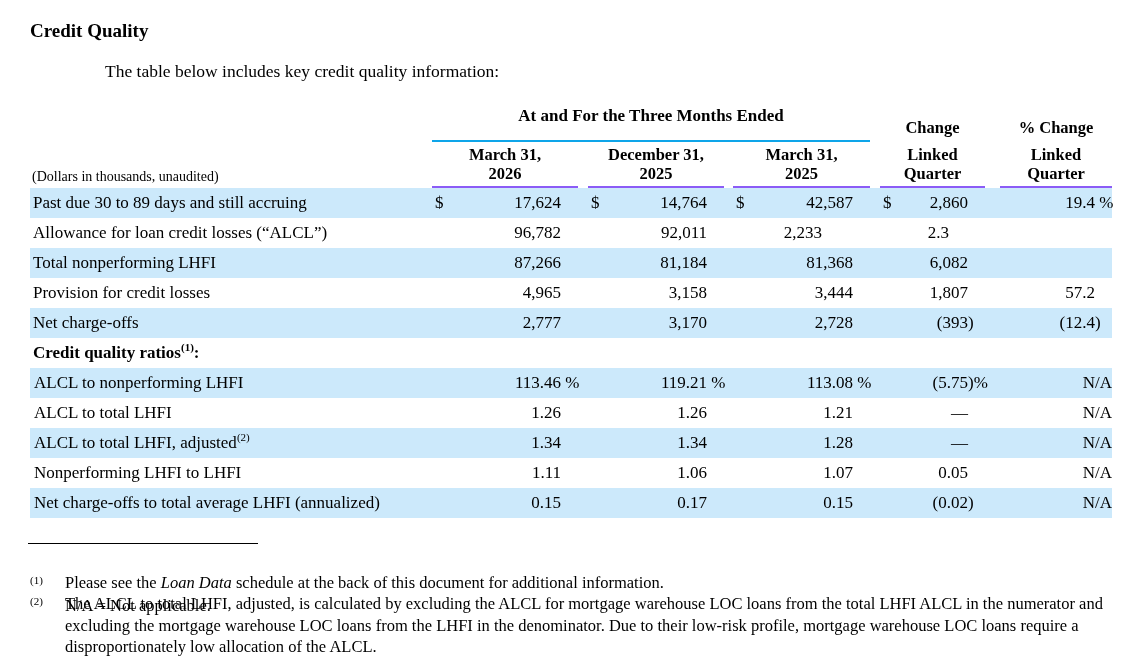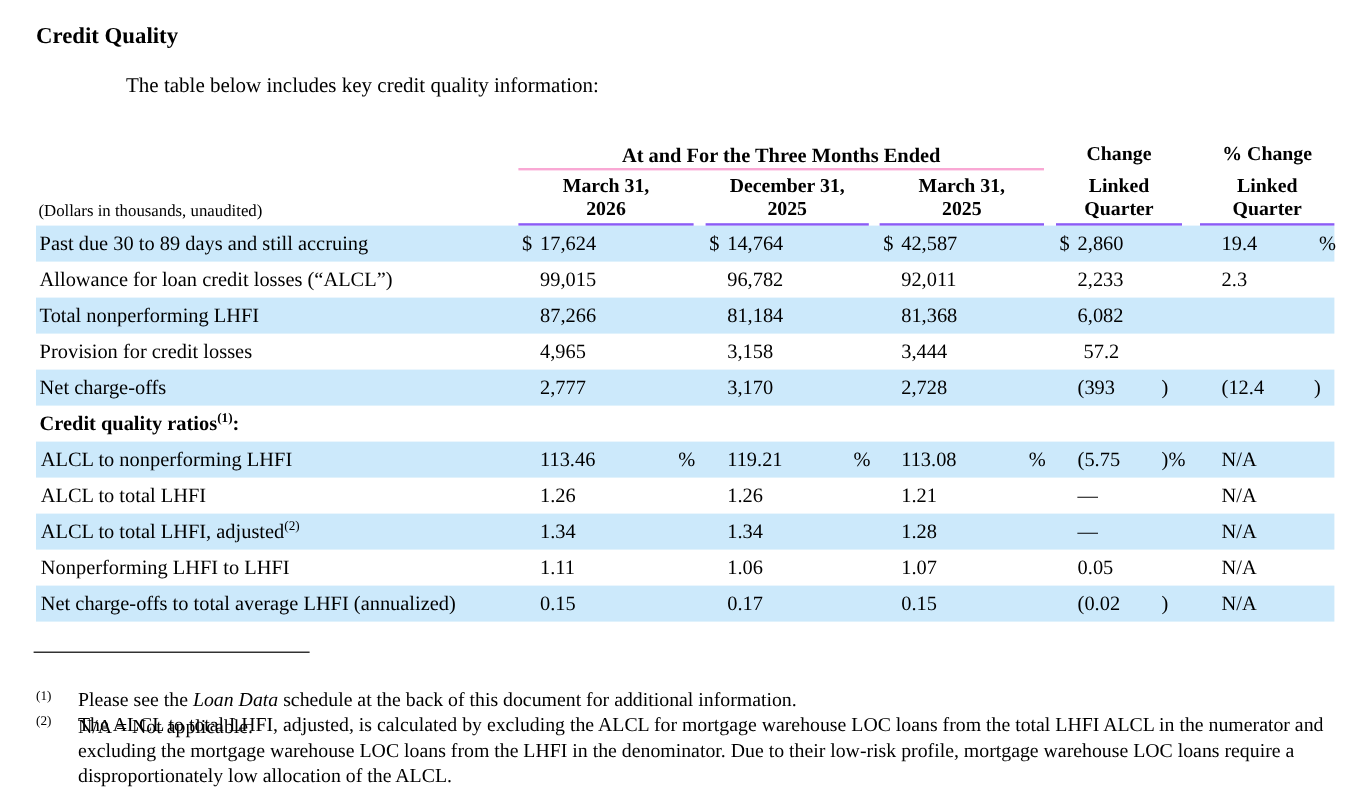--- a/index.html
+++ b/index.html
@@ -10,41 +10,41 @@
   .title { position:absolute; left:30px; top:20px; font-size:19px; font-weight:bold; }
   .intro { position:absolute; left:105px; top:61px; font-size:17.5px; }
 
   .table-wrap { position:absolute; left:30px; top:112px; width:1082px; }
 
   
   .thead-row1 { display:flex; align-items:flex-end; height:30px; }
   .thead-row2 { display:flex; align-items:flex-end; margin-top:3px; }
   .h-spacer { width:402px; }
   .group-cell { width:438px; text-align:center; font-weight:bold; font-size:17px;
-                border-bottom:2px solid #f9a8d4; padding-bottom:0; }
+                border-bottom:2px solid #0ea5e9; padding-bottom:14px; }
   .top-cell { text-align:center; font-weight:bold; font-size:16.5px; padding-bottom:4px; }
   .g10{width:10px;} .g9{width:9px;} .g15{width:15px;}
   .w1{width:146px;} .w2{width:136px;} .w3{width:137px;} .w4{width:105px;} .w5{width:112px;}
   .colhead { text-align:center; font-weight:bold; font-size:16.5px; line-height:19px;
              border-bottom:2px solid #8b5cf6; padding-bottom:3px; }
   .left-header { width:402px; font-size:14px; padding-bottom:3px; padding-left:2px; }
 
   
   .row { display:flex; height:30px; line-height:30px; font-size:17px; }
   .row.shaded { background:var(--shade,#cce9fb); }
   .cell-label { width:402px; padding-left:3px; white-space:nowrap; }
   .cell-label.indent { padding-left:4px; }
   .cell-label.bold { font-weight:bold; }
   sup { font-size:11px; line-height:0; }
   .vcell { display:flex; }
   .vcell.c1{width:146px;} .vcell.c2{width:136px; margin-left:10px;}
   .vcell.c3{width:137px; margin-left:9px;} .vcell.c4{width:105px; margin-left:10px;}
   .vcell.c5{width:112px; margin-left:15px;}
   .pre { width:18px; text-align:left; padding-left:3px; }
-  .val { flex:1; }
+  .val { flex:1; text-align:right; }
   .suf { width:17px; white-space:pre; text-align:left; }
   .suf.flush { width:0; }
 
   
   .fn-rule { position:absolute; left:28px; top:543px; width:230px; border-top:1.5px solid #000; }
   .fn-na { position:absolute; left:65px; top:548px; font-size:16.5px;margin-top:48px; }
   .fn-item { position:absolute; left:30px; display:flex; width:1086px; }
   .fn-item.i1 { top:572px; }
   .fn-item.i2 { top:593px; }
   .fn-marker { width:35px; font-size:11px; padding-top:2px; }
@@ -122,25 +122,20 @@
             <span class="suf"></span>
           </div>
           <div class="vcell c5">
             <span class="pre"></span>
             <span class="val">19.4</span>
             <span class="suf"> %</span>
           </div>
         </div>
         <div class="row">
           <div class="cell-label"><span>Allowance for loan credit losses (“ALCL”)</span></div>
-          <div class="vcell c1">
-            <span class="pre"></span>
-            <span class="val">99,015</span>
-            <span class="suf"></span>
-          </div>
           <div class="vcell c2">
             <span class="pre"></span>
             <span class="val">96,782</span>
             <span class="suf"></span>
           </div>
           <div class="vcell c3">
             <span class="pre"></span>
             <span class="val">92,011</span>
             <span class="suf"></span>
           </div>
@@ -186,20 +181,25 @@
             <span class="suf"></span>
           </div>
           <div class="vcell c2">
             <span class="pre"></span>
             <span class="val">3,158</span>
             <span class="suf"></span>
           </div>
           <div class="vcell c3">
             <span class="pre"></span>
             <span class="val">3,444</span>
+            <span class="suf"></span>
+          </div>
+          <div class="vcell c4">
+            <span class="pre"></span>
+            <span class="val">1,807</span>
             <span class="suf"></span>
           </div>
           <div class="vcell c5">
             <span class="pre"></span>
             <span class="val">57.2</span>
             <span class="suf"></span>
           </div>
         </div>
         <div class="row shaded">
           <div class="cell-label"><span>Net charge-offs</span></div>

